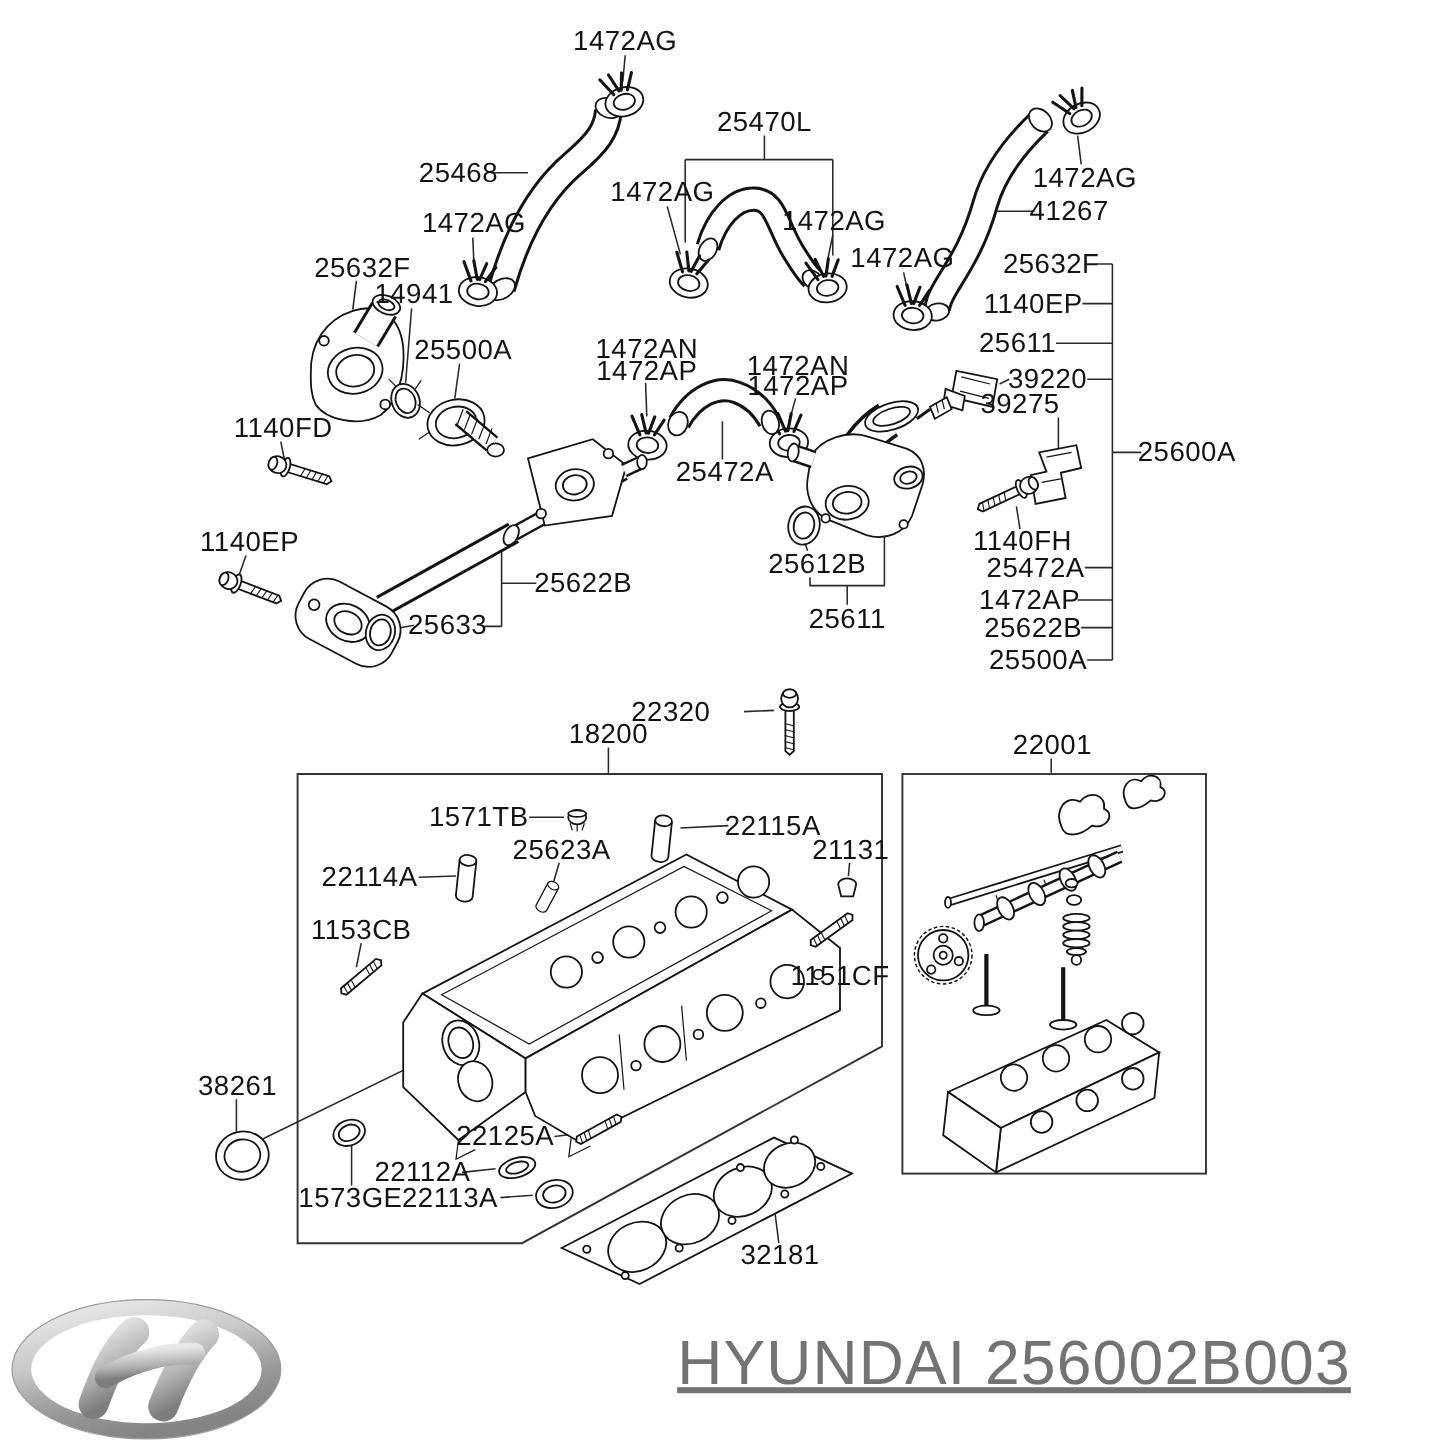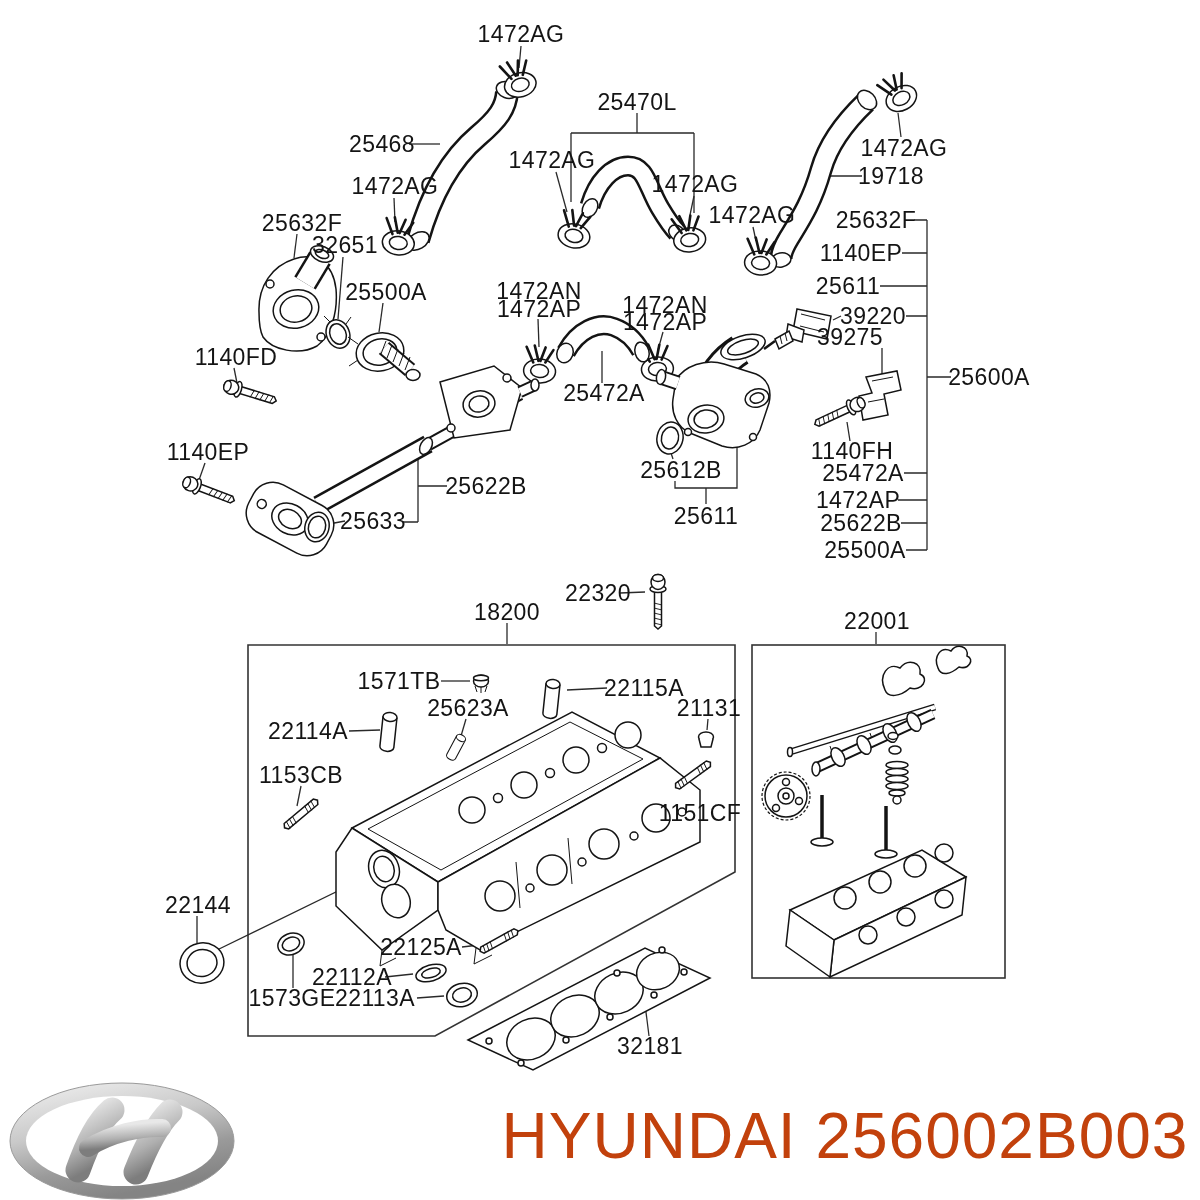--- a/index.html
+++ b/index.html
@@ -2,21 +2,21 @@
 <html><head>
 <meta charset="utf-8">
 <style>
   html,body{margin:0;padding:0;background:#fff;}
   #stage{position:relative;width:1200px;height:1200px;background:#fff;overflow:hidden;
          font-family:"Liberation Sans",sans-serif;}
   #art{position:absolute;left:0;top:0;}
   .lbl{position:absolute;transform:translate(-50%,-50%);font-size:23px;line-height:1;
        color:#141414;white-space:nowrap;letter-spacing:.4px;}
   .footer-text{position:absolute;left:845px;top:1136px;transform:translate(-50%,-50%);
-       font-size:64px;color:#c2410c;white-space:nowrap;letter-spacing:1px;}
+       font-size:52px;color:#737373;white-space:nowrap;letter-spacing:1px;text-decoration:underline;}
   svg .part{fill:#fff;stroke:#141414;stroke-width:1.5;}
   svg .ln{stroke:#2a2a2a;stroke-width:1.3;fill:none;}
   svg .box{fill:none;stroke:#333;stroke-width:1.6;}
   svg .thin{stroke:#141414;stroke-width:1;fill:none;}
 </style>
 </head>
 <body>
 
 <div id="stage">
 
@@ -359,23 +359,23 @@
 </svg>
 
 <div class="lbl" style="left:521px;top:34px">1472AG</div>
 <div class="lbl" style="left:382px;top:144px">25468</div>
 <div class="lbl" style="left:395px;top:186px">1472AG</div>
 <div class="lbl" style="left:637px;top:102px">25470L</div>
 <div class="lbl" style="left:552px;top:160px">1472AG</div>
 <div class="lbl" style="left:695px;top:184px">1472AG</div>
 <div class="lbl" style="left:752px;top:215px">1472AG</div>
 <div class="lbl" style="left:904px;top:148px">1472AG</div>
-<div class="lbl" style="left:891px;top:176px">19718</div>
+<div class="lbl" style="left:891px;top:176px">41267</div>
 <div class="lbl" style="left:302px;top:223px">25632F</div>
-<div class="lbl" style="left:345px;top:245px">32651</div>
+<div class="lbl" style="left:345px;top:245px">14941</div>
 <div class="lbl" style="left:386px;top:292px">25500A</div>
 <div class="lbl" style="left:236px;top:357px">1140FD</div>
 <div class="lbl" style="left:539px;top:291px">1472AN</div>
 <div class="lbl" style="left:539px;top:309px">1472AP</div>
 <div class="lbl" style="left:665px;top:305px">1472AN</div>
 <div class="lbl" style="left:665px;top:322px">1472AP</div>
 <div class="lbl" style="left:604px;top:393px">25472A</div>
 <div class="lbl" style="left:208px;top:452px">1140EP</div>
 <div class="lbl" style="left:486px;top:486px">25622B</div>
 <div class="lbl" style="left:373px;top:521px">25633</div>
@@ -385,31 +385,31 @@
 <div class="lbl" style="left:861px;top:253px">1140EP</div>
 <div class="lbl" style="left:848px;top:286px">25611</div>
 <div class="lbl" style="left:873px;top:316px">39220</div>
 <div class="lbl" style="left:850px;top:337px">39275</div>
 <div class="lbl" style="left:989px;top:377px">25600A</div>
 <div class="lbl" style="left:852px;top:451px">1140FH</div>
 <div class="lbl" style="left:863px;top:473px">25472A</div>
 <div class="lbl" style="left:858px;top:500px">1472AP</div>
 <div class="lbl" style="left:861px;top:523px">25622B</div>
 <div class="lbl" style="left:865px;top:550px">25500A</div>
-<div class="lbl" style="left:598px;top:593px">22320</div>
+<div class="lbl" style="left:559px;top:593px">22320</div>
 <div class="lbl" style="left:507px;top:612px">18200</div>
 <div class="lbl" style="left:877px;top:621px">22001</div>
 <div class="lbl" style="left:399px;top:681px">1571TB</div>
 <div class="lbl" style="left:468px;top:708px">25623A</div>
 <div class="lbl" style="left:308px;top:731px">22114A</div>
 <div class="lbl" style="left:644px;top:688px">22115A</div>
 <div class="lbl" style="left:709px;top:708px">21131</div>
 <div class="lbl" style="left:301px;top:775px">1153CB</div>
 <div class="lbl" style="left:700px;top:813px">1151CF</div>
-<div class="lbl" style="left:198px;top:905px">22144</div>
+<div class="lbl" style="left:198px;top:905px">38261</div>
 <div class="lbl" style="left:421px;top:947px">22125A</div>
 <div class="lbl" style="left:352px;top:977px">22112A</div>
 <div class="lbl" style="left:292px;top:998px">1573GE</div>
 <div class="lbl" style="left:375px;top:998px">22113A</div>
 <div class="lbl" style="left:650px;top:1046px">32181</div>
 
 <div class="footer-text">HYUNDAI 256002B003</div>
 
 </div>
 

